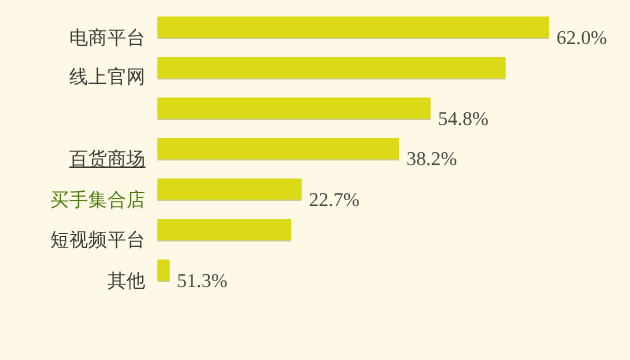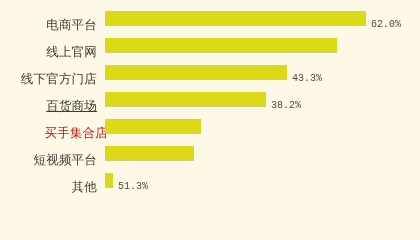--- a/index.html
+++ b/index.html
@@ -46,68 +46,68 @@
     top: 0;
     height: 14px;
   }
   .bar-fill {
     height: 14px;
     background: #dcd917;
     box-shadow: 0 1px 0 rgba(150,148,20,0.45);
   }
   .val-label {
     position: absolute;
-    font-family: Liberation Mono, monospace;
-    font-size: 10px;
+    font-family: Liberation Serif, serif;
+    font-size: 13px;
     line-height: 14px;
     color: #4a4943;
     white-space: nowrap;
   }
 </style>
 </head>
 <body style="background: rgb(253, 249, 230);">
 
 <div id="chart-root" style="background: rgb(253, 249, 230); padding-left: 25px;">
 
   <div class="bar-row" style="top:11px">
     <span class="cat-label" style="color: rgb(59, 58, 53);">电商平台</span>
     <span class="bar-track">
       <span class="bar-fill" style="display: block; width: 261px; background: rgb(220, 217, 23);"></span>
     </span>
     <span class="val-label" style="left: 371px; color: rgb(74, 73, 67);">62.0%</span>
   </div>
 
   <div class="bar-row" style="top:38px">
-    <span class="cat-label" style="color: rgb(59, 58, 53);">线上官网</span>
+    <span class="cat-label" style="color: rgb(59, 58, 53); font-family: Liberation Mono, monospace;">线上官网</span>
     <span class="bar-track">
       <span class="bar-fill" style="display: block; width: 232px; background: rgb(220, 217, 23);"></span>
     </span>
   </div>
 
   <div class="bar-row" style="top:65px">
-    <span class="cat-label" style="color: rgb(59, 58, 53);">线下官方门店</span>
     <span class="bar-track">
       <span class="bar-fill" style="display: block; width: 182px; background: rgb(220, 217, 23);"></span>
     </span>
-    <span class="val-label" style="left: 292px; color: rgb(74, 73, 67);">43.3%</span>
+    <span class="val-label" style="left: 292px; color: rgb(74, 73, 67);">54.8%</span>
   </div>
 
   <div class="bar-row" style="top:92px">
     <span class="cat-label" style="color: rgb(59, 58, 53); text-decoration: underline;">百货商场</span>
     <span class="bar-track">
       <span class="bar-fill" style="display: block; width: 161px; background: rgb(220, 217, 23);"></span>
     </span>
     <span class="val-label" style="left: 271px; color: rgb(74, 73, 67);">38.2%</span>
   </div>
 
   <div class="bar-row" style="top:119px">
-    <span class="cat-label" style="color: #b91c1c; margin-left: 11px;">买手集合店</span>
+    <span class="cat-label" style="color: #4d7c0f;">买手集合店</span>
     <span class="bar-track">
       <span class="bar-fill" style="display: block; width: 96px; background: rgb(220, 217, 23);"></span>
     </span>
+    <span class="val-label" style="left: 206px; color: rgb(74, 73, 67);">22.7%</span>
   </div>
 
   <div class="bar-row" style="top:146px">
     <span class="cat-label" style="color: rgb(59, 58, 53); text-align: right;">短视频平台</span>
     <span class="bar-track">
       <span class="bar-fill" style="display: block; width: 89px; background: rgb(220, 217, 23);"></span>
     </span>
   </div>
 
   <div class="bar-row" style="top:173px">

